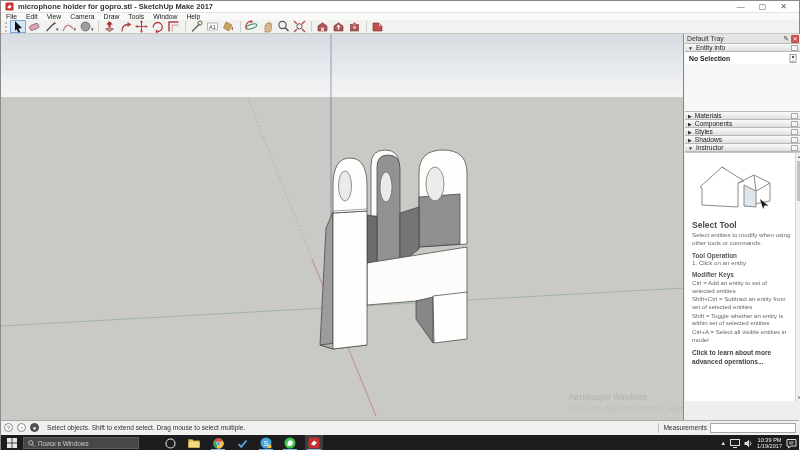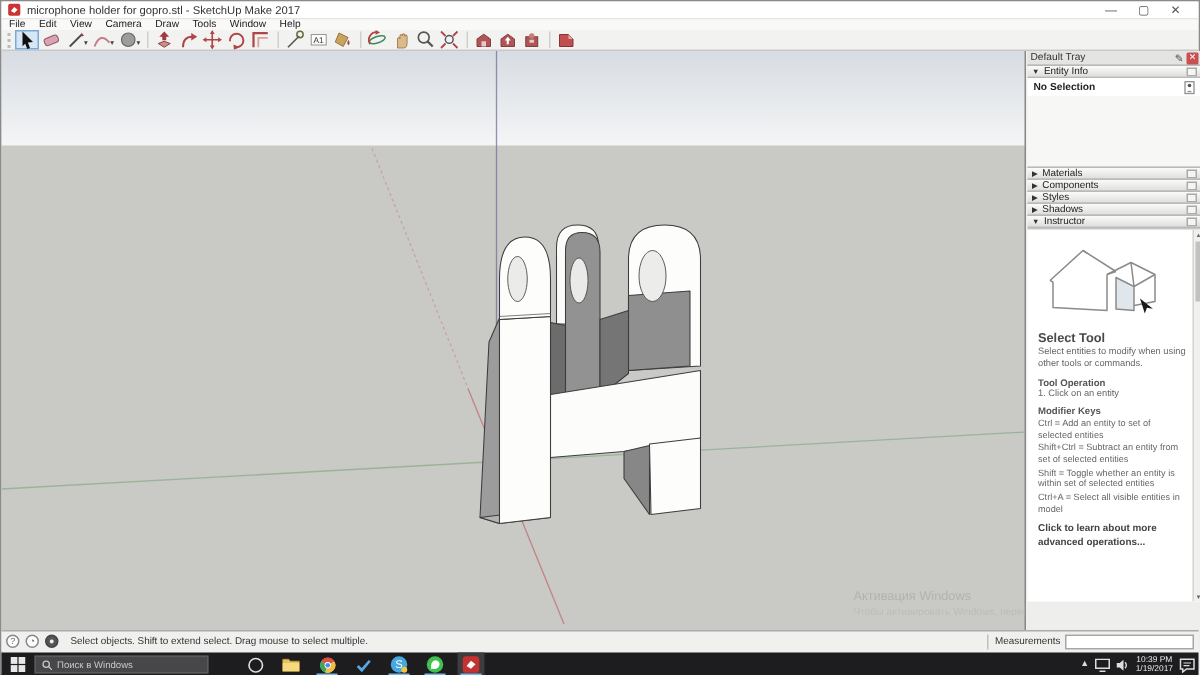--- a/index.html
+++ b/index.html
@@ -3,21 +3,21 @@
 <meta charset="utf-8">
 <style>
   * { margin:0; padding:0; box-sizing:border-box; }
   html,body { width:800px; height:450px; overflow:hidden; }
   body { font-family:"Liberation Sans","DejaVu Sans",sans-serif; font-size:8px; color:#222; }
   #app { position:relative; width:800px; height:450px; background:#f0f0ef; border:1px solid #8a8a8a; }
 
   
   .titlebar { position:absolute; left:0; top:0; width:100%; height:12px; background:#ffffff; display:flex; align-items:center; padding:0 4px; border-bottom:1px solid #e4e4e4; }
   .titlebar .logo { width:9px; height:9px; margin-right:4px; }
-  .titlebar .title { font-size:7.5px; color:#333; flex:1; }
+  .titlebar .title { font-size:7.5px; color:#333; flex:1;font-weight:bold; }
   .winctl { display:flex; gap:14px; margin-right:8px; }
   .winctl span { font-size:8px; color:#555; cursor:default; line-height:10px; }
 
   
   .menubar { position:absolute; left:0; top:12px; width:100%; height:7px; background:#f9f9f8; display:flex; align-items:center; gap:9px; padding-left:5px; }
   .menubar span { font-size:6.8px; color:#222; }
 
   
   .toolbar { position:absolute; left:0; top:19px; width:100%; height:14px; background:#f2f2f1; border-bottom:1px solid #c9c9c7; display:flex; align-items:center; padding-left:2px; }
   .grip { width:3px; height:10px; border-left:2px dotted #bbb; margin:0 2px; }

